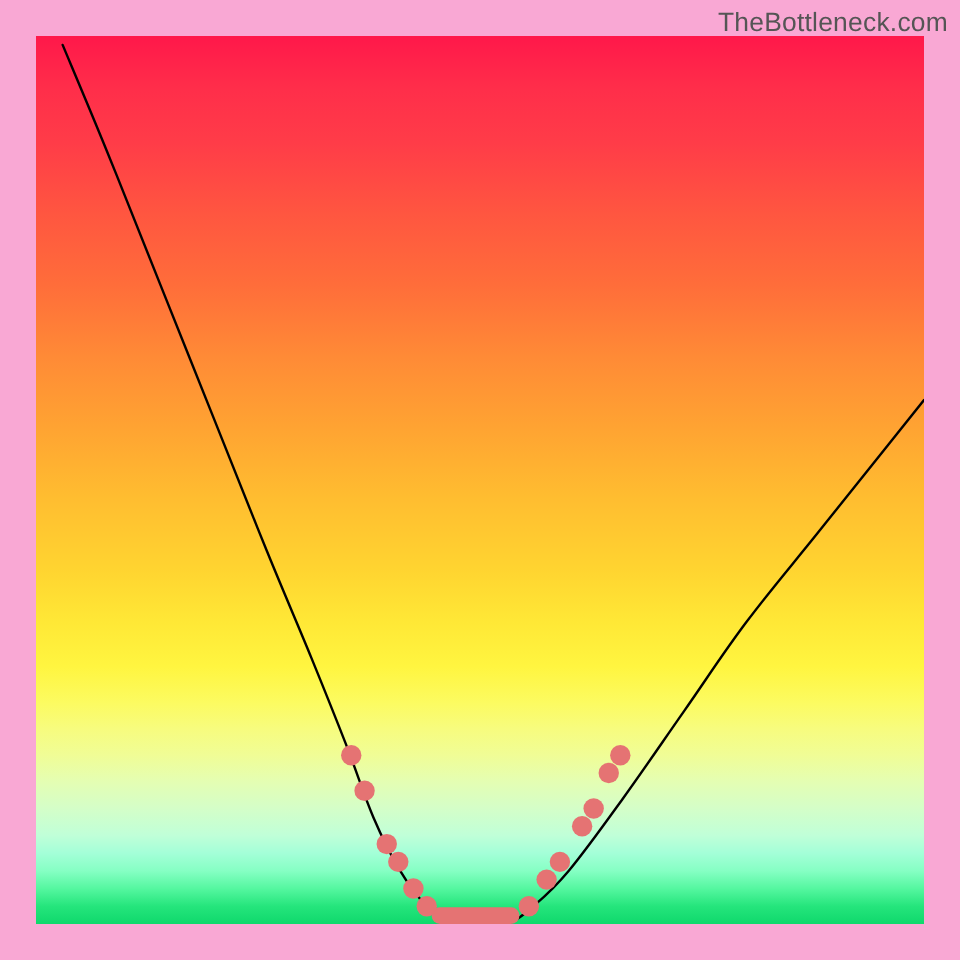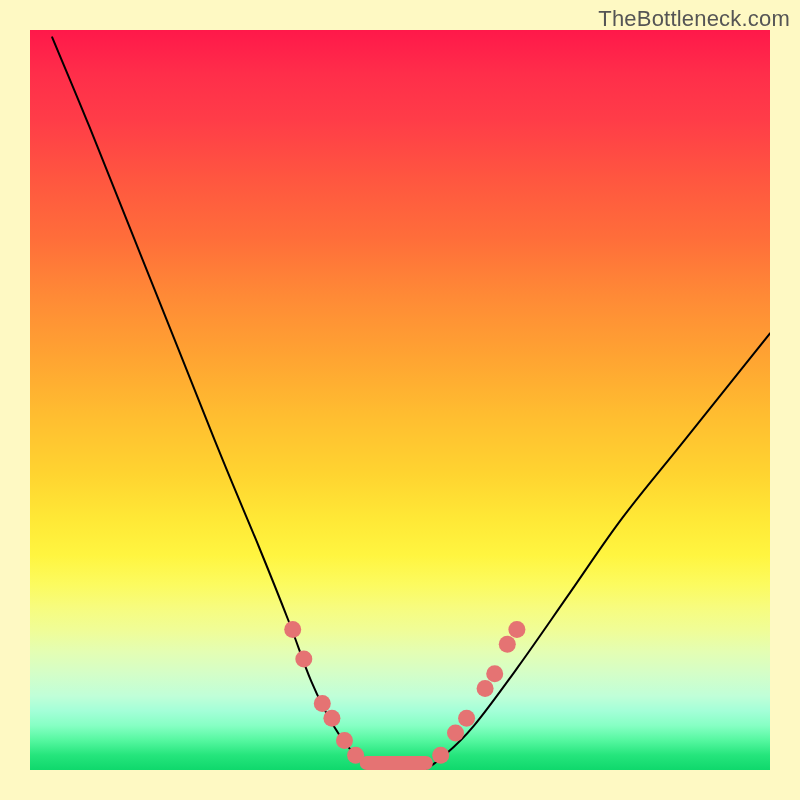--- a/index.html
+++ b/index.html
@@ -7,21 +7,21 @@
     padding: 0;
     width: 800px;
     height: 800px;
     background: #000;
     overflow: hidden;
     font-family: Arial, Helvetica, sans-serif;
   }
   .frame {
     position: absolute;
     inset: 0;
-    background: #fef9c3;
+    background: #f9a8d4;
   }
   .plot-area {
     position: absolute;
     left: 30px;
     top: 30px;
     width: 740px;
     height: 740px;
     overflow: hidden;
   }
   .gradient-bg {

